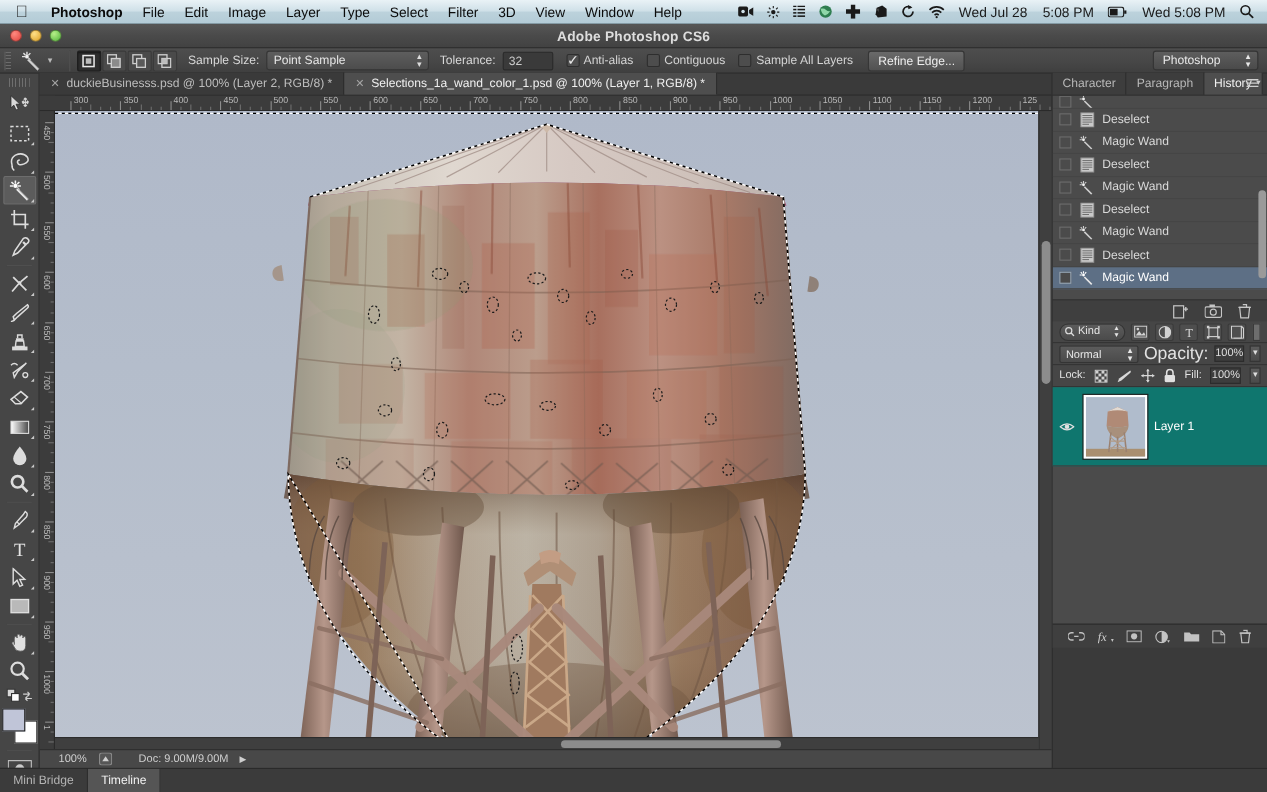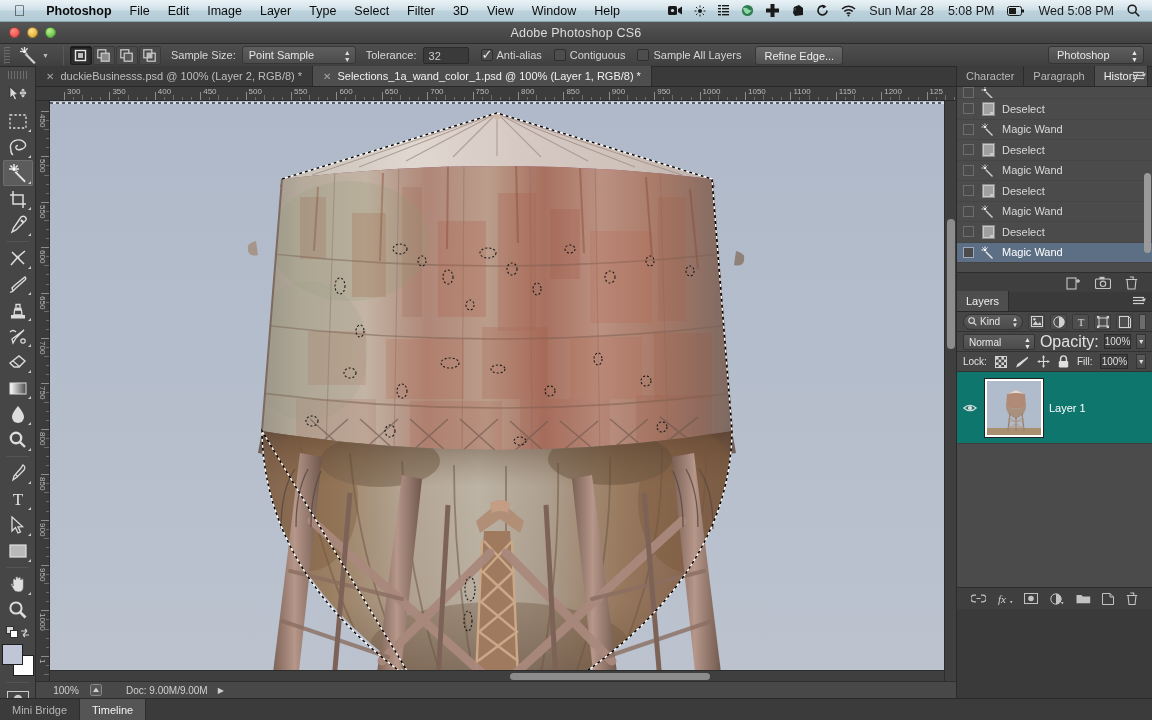--- a/index.html
+++ b/index.html
@@ -36,21 +36,21 @@
     border-bottom: 1px solid #2b2b2b;
     display: flex; align-items: center;
   }
   .traffic { display: flex; gap: 7px; margin-left: 9px; }
   .dot { width: 11px; height: 11px; border-radius: 50%; border: 1px solid rgba(0,0,0,.35); }
   .dot.r { background: radial-gradient(circle at 35% 30%, #ff8a80, #e0443e); }
   .dot.y { background: radial-gradient(circle at 35% 30%, #ffe08a, #dea123); }
   .dot.g { background: radial-gradient(circle at 35% 30%, #b8f08a, #51b43a); }
   .title-text {
     position: absolute; left: 0; right: 0; text-align: center;
-    font-size: 12.5px; color: #ddd; font-weight: normal; letter-spacing: .2px;
+    font-size: 12.5px; color: #ddd; font-weight: bold; letter-spacing: .2px;
   }
 
   
   .optbar {
     position: absolute; top: 44px; left: 0; width: 1152px; height: 23px;
     background: linear-gradient(180deg, #4e4e4e 0%, #464646 60%, #3f3f3f 100%);
     border-bottom: 1px solid #2a2a2a;
     display: flex; align-items: center; padding-left: 4px; gap: 0;
   }
   .grip { width: 6px; height: 17px; margin-right: 4px;
@@ -324,21 +324,21 @@
     <span class="ri">
       <svg width="15" height="12" viewBox="0 0 15 12">
           <g fill="none" stroke="#1a1a1a" stroke-width="1.5">
             <path d="M1 4 A9 9 0 0 1 14 4"></path>
             <path d="M3.3 6.4 A6 6 0 0 1 11.7 6.4"></path>
             <path d="M5.6 8.7 A3 3 0 0 1 9.4 8.7"></path>
           </g>
           <circle cx="7.5" cy="10.6" r="1" fill="#1a1a1a"></circle>
         </svg>
     </span>
-    <span class="ri txt">Sun Mar 28</span>
+    <span class="ri txt">Wed Jul 28</span>
     <span class="ri txt">5:08 PM</span>
     <span class="ri">
       <svg width="18" height="10" viewBox="0 0 18 10">
           <rect x="0.5" y="0.5" width="14" height="9" rx="2" fill="none" stroke="#1a1a1a"></rect>
           <rect x="2" y="2" width="7" height="6" fill="#1a1a1a"></rect>
           <rect x="15" y="3.5" width="2" height="3" fill="#1a1a1a"></rect>
         </svg>
     </span>
     <span class="ri txt">Wed 5:08 PM</span>
     <span class="ri">
@@ -396,21 +396,21 @@
       </span>
       <span class="mode-btn">
         <svg width="13" height="13" viewBox="0 0 13 13">
             <rect x="0.8" y="0.8" width="8" height="8" fill="none" stroke="#cfcfcf" stroke-width="1.2"></rect>
             <rect x="4.2" y="4.2" width="8" height="8" fill="none" stroke="#cfcfcf" stroke-width="1.2"></rect>
             <rect x="4.2" y="4.2" width="4.6" height="4.6" fill="#bdbdbd"></rect>
           </svg>
       </span>
     </span>
     <span class="opt-label">Sample Size:</span>
-    <span class="opt-select" style="width:114px">
+    <span class="opt-select" style="width:148px">
       <span>Point Sample</span>
       <span class="arrows">▲<br>▼</span>
     </span>
     <span class="opt-label">Tolerance:</span>
     <span class="opt-input">32</span>
     <span class="chk-wrap">
       <span class="chk on"></span>
       <span>Anti-alias</span>
     </span>
     <span class="chk-wrap">
@@ -1310,33 +1310,20 @@
       </span>
       <span>
         <svg width="13" height="14" viewBox="0 0 13 14">
             <path d="M2 3.5 H11 L10 13 H3 Z" fill="none" stroke="#c6c6c6" stroke-width="1.1"></path>
             <path d="M0.8 3.5 H12.2 M4.8 1 H8.2 V3.5" stroke="#c6c6c6" stroke-width="1.1" fill="none"></path>
           </svg>
       </span>
     </div>
 
     <div class="layers-panel">
-      <div class="ptabs">
-        <div class="ptab active">Layers</div>
-        <span class="pmenu">
-          <svg width="14" height="10" viewBox="0 0 14 10">
-              <g stroke="#cfcfcf" stroke-width="1.2">
-                <line x1="0" y1="1.5" x2="11" y2="1.5"></line>
-                <line x1="0" y1="4.5" x2="11" y2="4.5"></line>
-                <line x1="0" y1="7.5" x2="11" y2="7.5"></line>
-              </g>
-              <path d="M9 2.5 L13 2.5 L11 6 Z" fill="#cfcfcf"></path>
-            </svg>
-        </span>
-      </div>
 
       <div class="lrow-filter">
         <span class="kind-sel">
           <span>
             <svg width="9" height="9" viewBox="0 0 9 9">
                 <circle cx="3.6" cy="3.6" r="2.8" fill="none" stroke="#dcdcdc" stro­ke-width="1.1" stroke-width="1.1"></circle>
                 <line x1="5.8" y1="5.8" x2="8.4" y2="8.4" stroke="#dcdcdc" stroke-width="1.2"></line>
               </svg>
           </span>
           <span>Kind</span>

